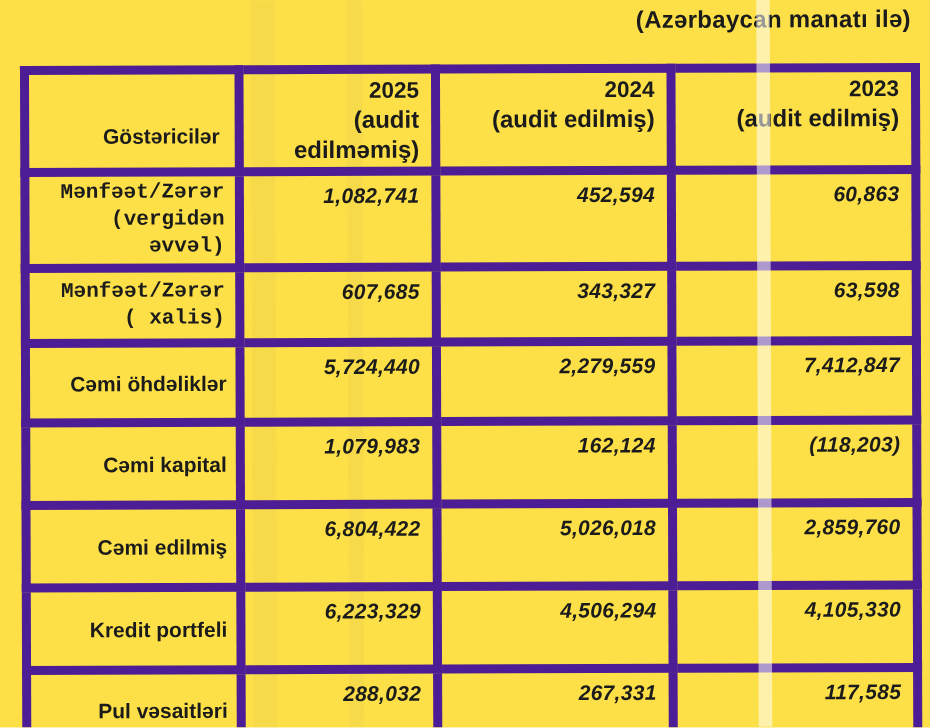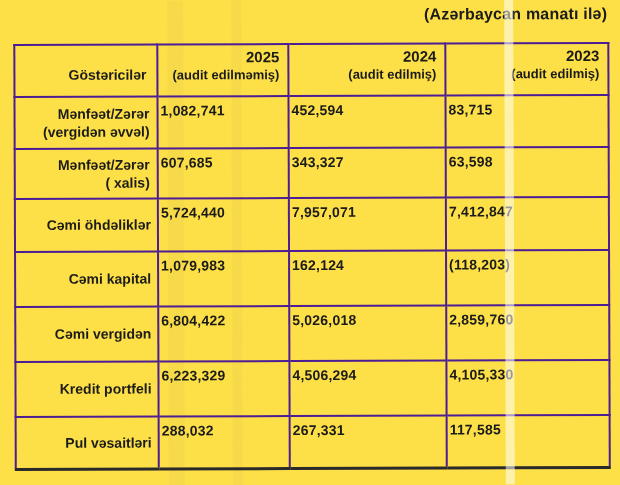--- a/index.html
+++ b/index.html
@@ -48,54 +48,55 @@
     border-collapse: collapse;
     table-layout: fixed;
     color: #1b1b1b;
     z-index: 1;
   }
   table.fin col.c-label { width: 143px; }
   table.fin col.c-2025  { width: 131px; }
   table.fin col.c-2024  { width: 157px; }
   table.fin col.c-2023  { width: 163px; }
   table.fin td, table.fin th {
-    border: 2px solid #4c1d95;
+    border: 6px solid #4c1d95;
     font-weight: bold;
     font-size: 14px;
     overflow: hidden;
     margin-top: 48px;
   }
   table.fin tr.bottom-row td { border-bottom: 3px solid #2a2a2a; }
   th.indicator-h {
     text-align: right;
     vertical-align: bottom;
     padding: 0 10px 13px 2px;
     font-size: 14.5px;
   }
   th.year-h {
     text-align: right;
     vertical-align: top;
     padding: 3px 8px 0 2px;
     line-height: 1.25;
   }
   th.year-h .yr { font-size: 15px; }
-  th.year-h .note { font-size: 13px; }
+  th.year-h .note { font-size: 16px; }
   td.label-cell {
     vertical-align: middle;
     line-height: 1.3;
     padding: 2px 6px;
   }
-  td.label-cell.align-right { text-align: right; padding-right: 7px; }
+  td.label-cell.align-right { text-align: right; padding-right: 7px; font-family: Liberation Mono, monospace; }
   td.label-cell.align-center { text-align: right; }
   td.num-cell {
-    text-align: left;
+    text-align: right;
     vertical-align: top;
     padding: 5px 8px 12px 2px;
     font-size: 14.5px;
     letter-spacing: 0.2px;
+    font-style: italic;
   }
   
   tr.h-head { height: 52px; }
   tr.h-r0 { height: 52px; }
   tr.h-r1 { height: 50px; }
   tr.h-r2 { height: 53px; }
   tr.h-r3 { height: 55px; }
   tr.h-r4 { height: 55px; }
   tr.h-r5 { height: 55px; }
   tr.h-r6 { height: 52px; }
@@ -137,54 +138,54 @@
         </th>
       </tr>
 
       <tr class="h-r0">
         <td class="label-cell align-right">
           <div>Mənfəət/Zərər</div>
           <div>(vergidən əvvəl)</div>
         </td>
         <td class="num-cell">1,082,741</td>
         <td class="num-cell">452,594</td>
-        <td class="num-cell">83,715</td>
+        <td class="num-cell">60,863</td>
       </tr>
 
       <tr class="h-r1">
         <td class="label-cell align-right">
           <div>Mənfəət/Zərər</div>
           <div>( xalis)</div>
         </td>
         <td class="num-cell">607,685</td>
         <td class="num-cell">343,327</td>
         <td class="num-cell">63,598</td>
       </tr>
 
       <tr class="h-r2">
         <td class="label-cell align-center">
           <div>Cəmi öhdəliklər</div>
         </td>
         <td class="num-cell">5,724,440</td>
-        <td class="num-cell">7,957,071</td>
+        <td class="num-cell">2,279,559</td>
         <td class="num-cell">7,412,847</td>
       </tr>
 
       <tr class="h-r3">
         <td class="label-cell align-center">
           <div>Cəmi kapital</div>
         </td>
         <td class="num-cell">1,079,983</td>
         <td class="num-cell">162,124</td>
         <td class="num-cell">(118,203)</td>
       </tr>
 
       <tr class="h-r4">
         <td class="label-cell align-center">
-          <div>Cəmi vergidən</div>
+          <div>Cəmi edilmiş</div>
         </td>
         <td class="num-cell">6,804,422</td>
         <td class="num-cell">5,026,018</td>
         <td class="num-cell">2,859,760</td>
       </tr>
 
       <tr class="h-r5">
         <td class="label-cell align-center">
           <div>Kredit portfeli</div>
         </td>

